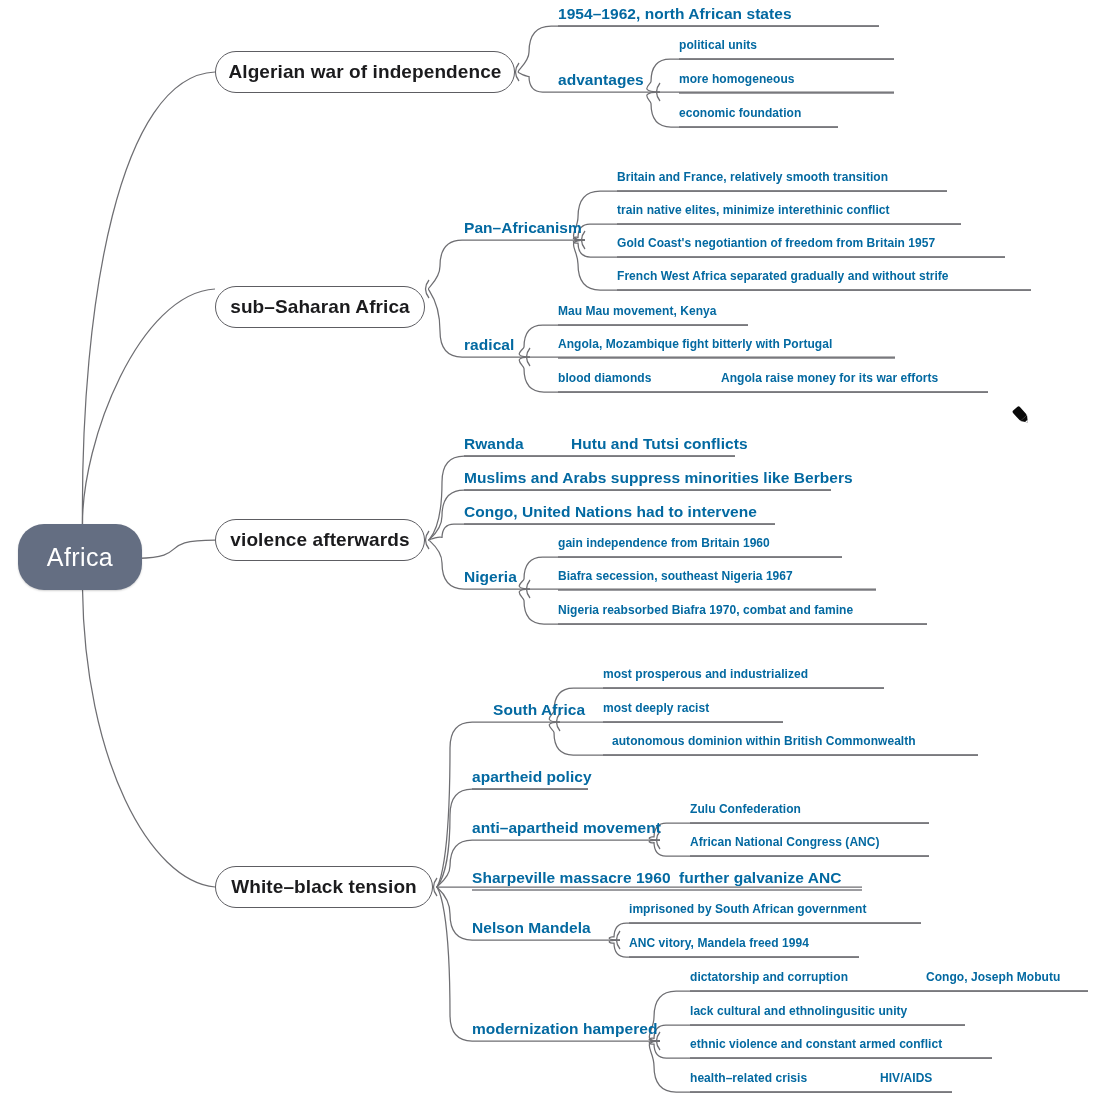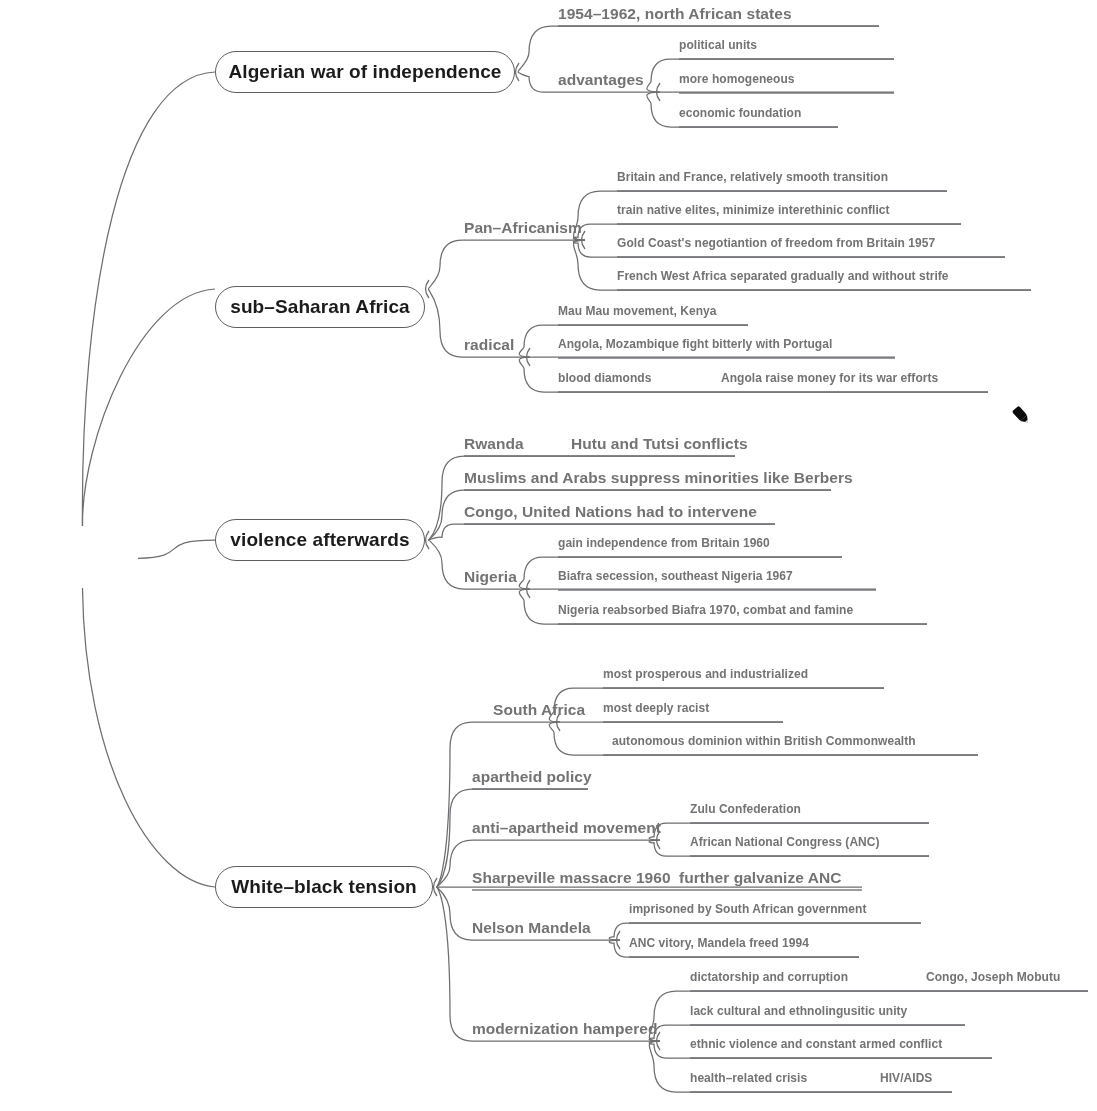--- a/index.html
+++ b/index.html
@@ -24,21 +24,21 @@
     box-shadow:0 1px 2px rgba(0,0,0,.18);
   }
   
   .branch-node{
     background:#ffffff;border:1.3px solid #5d5d62;border-radius:22px;
     color:#1b1b1d;font-size:19px;letter-spacing:.1px;
     font-weight:600;
   }
   
   .leaf{
-    position:absolute;white-space:nowrap;color:#737373;
+    position:absolute;white-space:nowrap;color:#0369a1;
     font-size:15.5px;letter-spacing:.05px;font-weight:600;
   }
   .leaf.lvl2{font-size:15.5px;}
   .leaf.lvl3{font-size:12px;}
 
   .pencil-icon{position:absolute;}
   .pencil-icon svg{display:block;}
 </style>
 </head>
 <body>
@@ -127,20 +127,23 @@
         <path d="M620 940 C600 940,614 934.925,614 937.5 Q614 923,626.325 923 H921"></path>
         <path d="M620 940 C600 940,614 945.075,614 942.5 Q614 957,626.325 957 H859"></path>
         <path d="M660 1032 Q653 1041 660 1050"></path>
         <path d="M660 1041 C640 1041,654 1031.9,654 1017 Q654 991,676.1 991 H1088"></path>
         <path d="M660 1041 C640 1041,654 1036.1,654 1039 Q654 1025,665.9 1025 H965"></path>
         <path d="M660 1041 C640 1041,654 1046.075,654 1043.5 Q654 1058,666.325 1058 H992"></path>
         <path d="M660 1041 C640 1041,654 1050.1,654 1066 Q654 1092,676.1 1092 H952"></path>
       </g>
   </svg>
 
+  <div class="node root-node" id="root-node" style="left: 18px; top: 524px; width: 124px; height: 66px; background: rgb(100, 110, 130);">
+    <span>Africa</span>
+  </div>
 
   <div id="nodes-layer">
       <div class="node branch-node" style="left: 215px; top: 51px; width: 300px; height: 42px;">
         <span>Algerian war of independence</span>
       </div>
       <div class="node branch-node" style="left: 215px; top: 268px; width: 210px; height: 42px; margin-top: 18px;">
         <span>sub–Saharan Africa</span>
       </div>
       <div class="node branch-node" style="left: 215px; top: 519px; width: 210px; height: 42px;">
         <span>violence afterwards</span>

